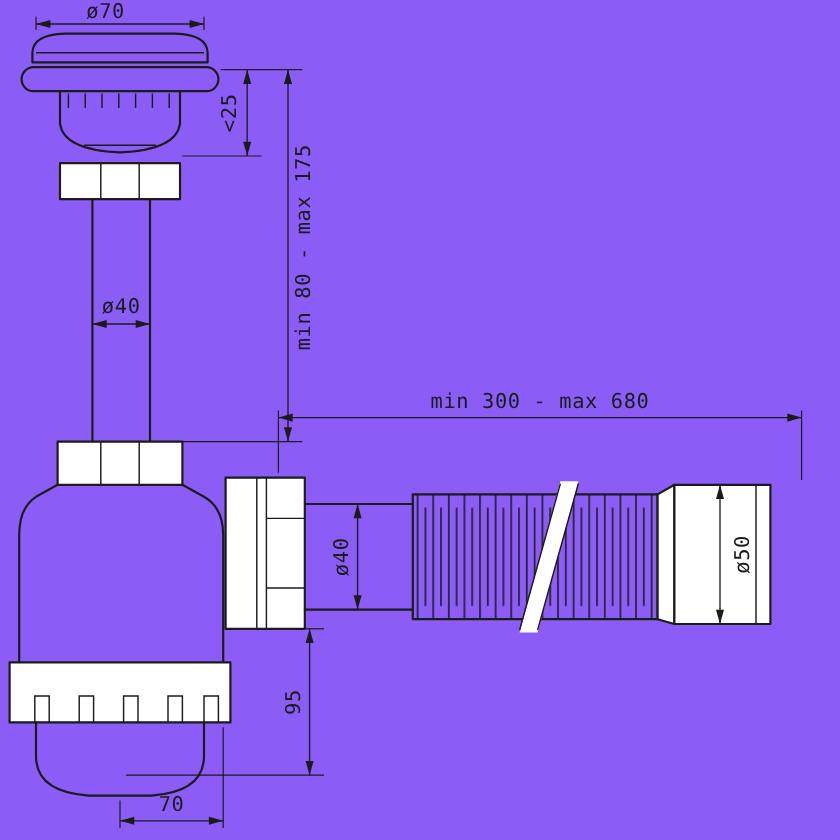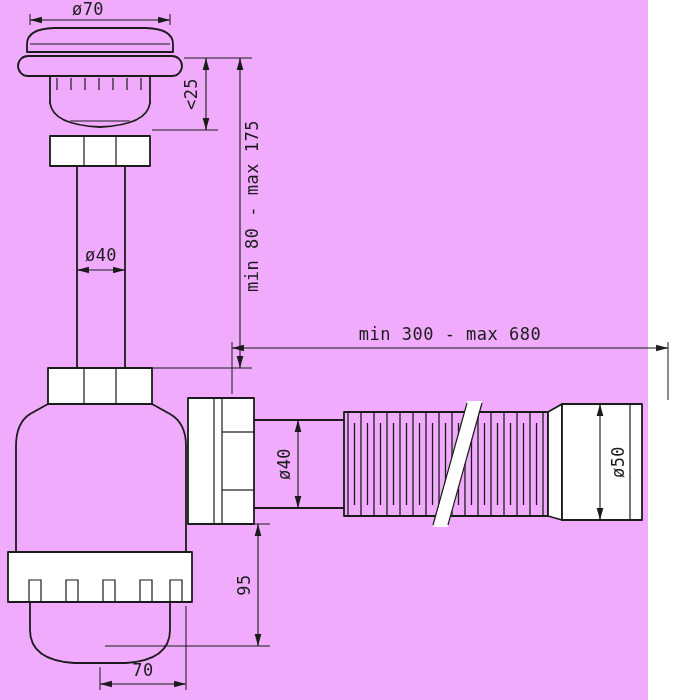--- a/index.html
+++ b/index.html
@@ -2,22 +2,22 @@
 <html><head>
 <meta charset="utf-8">
 <style>
   html, body {
     margin: 0; padding: 0;
     width: 700px; height: 700px;
     background: #ffffff;
     overflow: hidden;
   }
   .canvas {
-    width: 648px; height: 700px;
-    background: #f0abfc;
+    width: 700px; height: 700px;
+    background: #8b5cf6;
     position: relative;
     text-decoration: underline;
   }
   svg { display: block; }
   svg text {
     font-family: "DejaVu Sans Mono", "Liberation Mono", monospace;
     font-size: 17px;
     fill: #1b1b1b;
     letter-spacing: 0.5px;
   }

